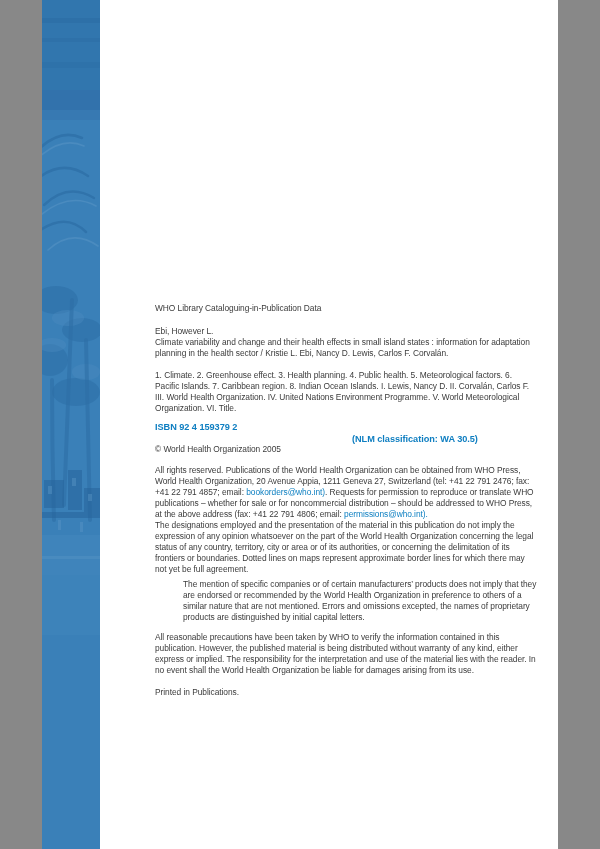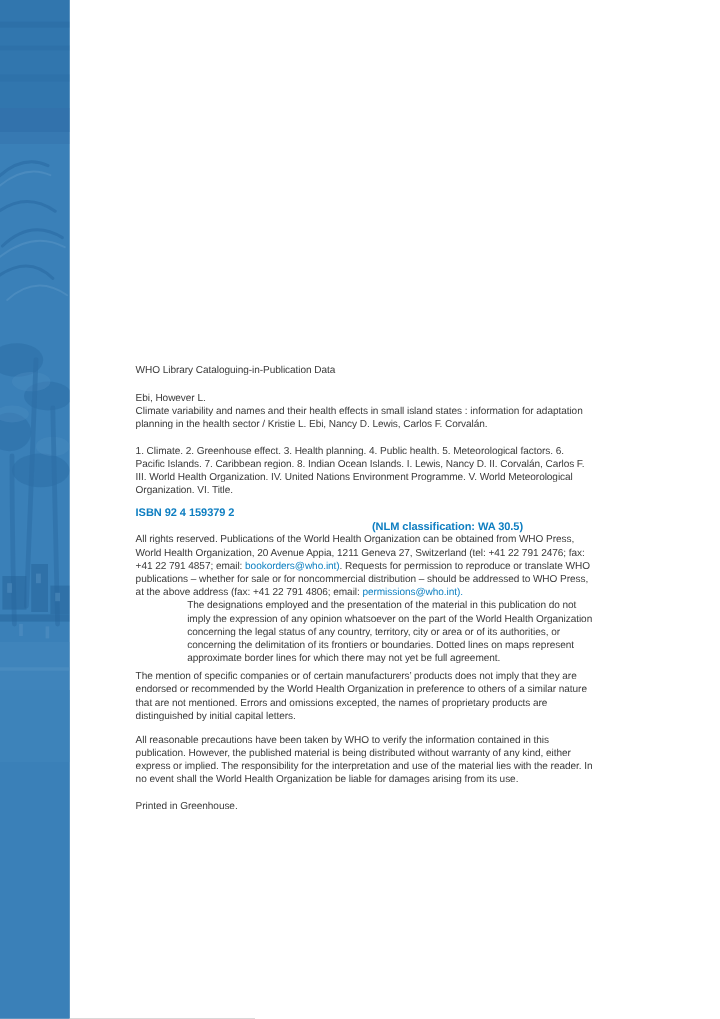--- a/index.html
+++ b/index.html
@@ -10,21 +10,21 @@
     --bg:#ffffff;
   }
   *{box-sizing:border-box;}
   html,body{margin:0;padding:0;}
   body{
     background:#888;
     font-family:"Liberation Sans", sans-serif;
   }
   .page{
     position:relative;
-    width:600px;
+    width:516px;
     height:849px;
     background:var(--bg);
     overflow:hidden;
     margin:0 auto;
   }
   .sidebar{
     position:absolute;
     left:0;top:0;
     width:58px;height:849px;
     background:var(--sidebar-blue);
@@ -38,22 +38,22 @@
     padding-top:303px;
     font-size:8.4px;
     line-height:11px;
     letter-spacing:-0.05px;
     color:var(--text-color);
   }
   .content p{margin:0 0 11px 0;}
   p.mb12{margin-bottom:12px;}
   p.mb24{margin-bottom:8px;}
   p.mb10{margin-bottom:10px;}
-  p.mb9{margin-bottom:9px;}
-  p.mb4{margin-bottom:4px;margin-left:43px;}
+  p.mb9{margin-bottom:9px;margin-left:28px;}
+  p.mb4{margin-bottom:4px;}
   p.mb0{margin-bottom:0;}
   .isbn-row{
     position:relative;
     height:12px;
     margin-bottom:10px;
   }
   .isbn-row .accent{
     font-weight:bold;
     color:var(--accent-blue);
     font-size:9.2px;
@@ -135,35 +135,36 @@
 
       <rect x="0" y="575" width="58" height="274" fill="#3a80b8"></rect>
       <rect x="0" y="575" width="58" height="60" fill="#3f85bc" opacity="0.5"></rect>
     </svg>
   </div>
 
   <div class="content">
 
     <p class="mb12">WHO Library Cataloguing-in-Publication Data</p>
 
-    <p><span>Ebi, However L.</span><br><span>Climate variability and names and their health effects in small island states : information for adaptation planning in the health sector / Kristie L. Ebi, Nancy D. Lewis, Carlos F. Corvalán.</span></p>
+    <p><span>Ebi, However L.</span><br><span>Climate variability and change and their health effects in small island states : information for adaptation planning in the health sector / Kristie L. Ebi, Nancy D. Lewis, Carlos F. Corvalán.</span></p>
 
     <p class="mb24">1. Climate.  2. Greenhouse effect.  3. Health planning.  4. Public health.  5. Meteorological factors. 6. Pacific Islands.  7. Caribbean region. 8. Indian Ocean Islands.  I. Lewis, Nancy D.  II. Corvalán, Carlos F. III. World Health Organization. IV. United Nations Environment Programme. V. World Meteorological Organization. VI. Title.</p>
 
     <div class="isbn-row">
       <span class="accent">ISBN 92 4 159379 2</span>
       <span class="accent nlm">(NLM classification: WA 30.5)</span>
     </div>
 
+    <p class="mb10">© World Health Organization 2005</p>
 
     <p class="mb0"><span>All rights reserved. Publications of the World Health Organization can be obtained from WHO Press, World Health Organization, 20 Avenue Appia, 1211 Geneva 27, Switzerland (tel: +41 22 791 2476; fax: +41 22 791 4857; email: </span><a class="link">bookorders@who.int)</a><span>. Requests for permission to reproduce or translate WHO publications – whether for sale or for noncommercial distribution – should be addressed to WHO Press, at the above address (fax: +41 22 791 4806; email: </span><a class="link">permissions@who.int).</a></p>
 
     <p class="mb4">The designations employed and the presentation of the material in this publication do not imply the expression of any opinion whatsoever on the part of the World Health Organization concerning the legal status of any country, territory, city or area or of its authorities, or concerning the delimitation of its frontiers or boundaries. Dotted lines on maps represent approximate border lines for which there may not yet be full agreement.</p>
 
     <p class="mb9">The mention of specific companies or of certain manufacturers’ products does not imply that they are endorsed or recommended by the World Health Organization in preference to others of a similar nature that are not mentioned. Errors and omissions excepted, the names of proprietary products are distinguished by initial capital letters.</p>
 
     <p>All reasonable precautions have been taken by WHO to verify the information contained in this publication.  However, the published material is being distributed without warranty of any kind, either express or implied.  The responsibility for the interpretation and use of the material lies with the reader.  In no event shall the World Health Organization be liable for damages arising from its use.</p>
 
 
-    <p>Printed in Greenhouse.</p>
+    <p>Printed in Publications.</p>
 
   </div>
 </div>
 
 </body></html>

